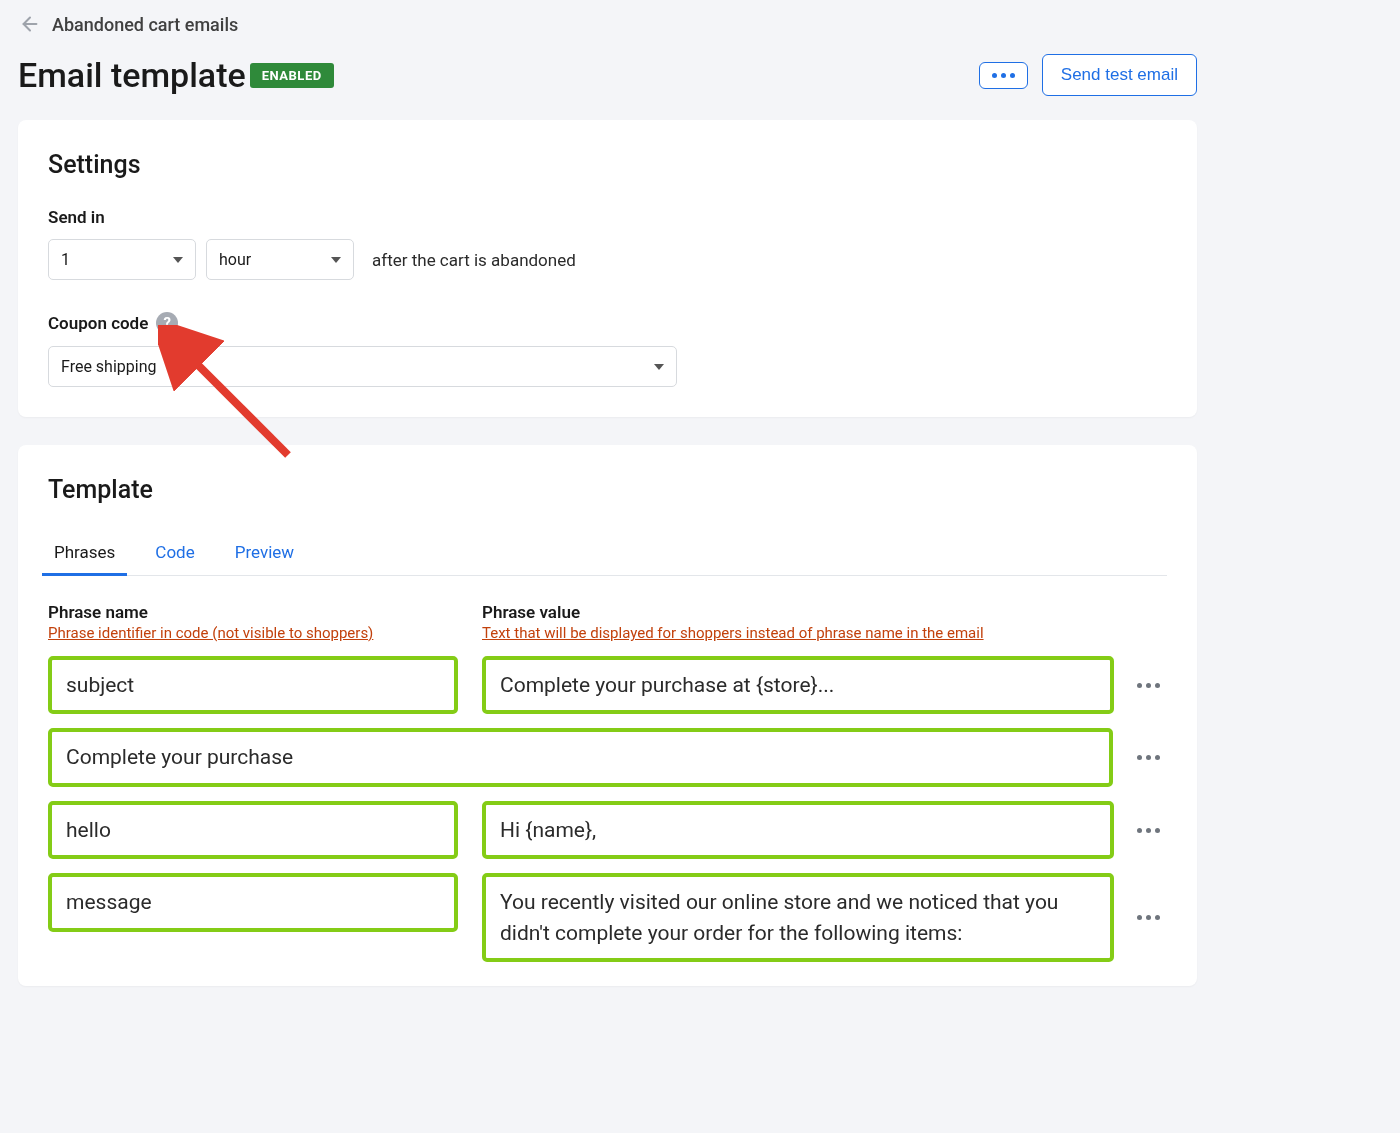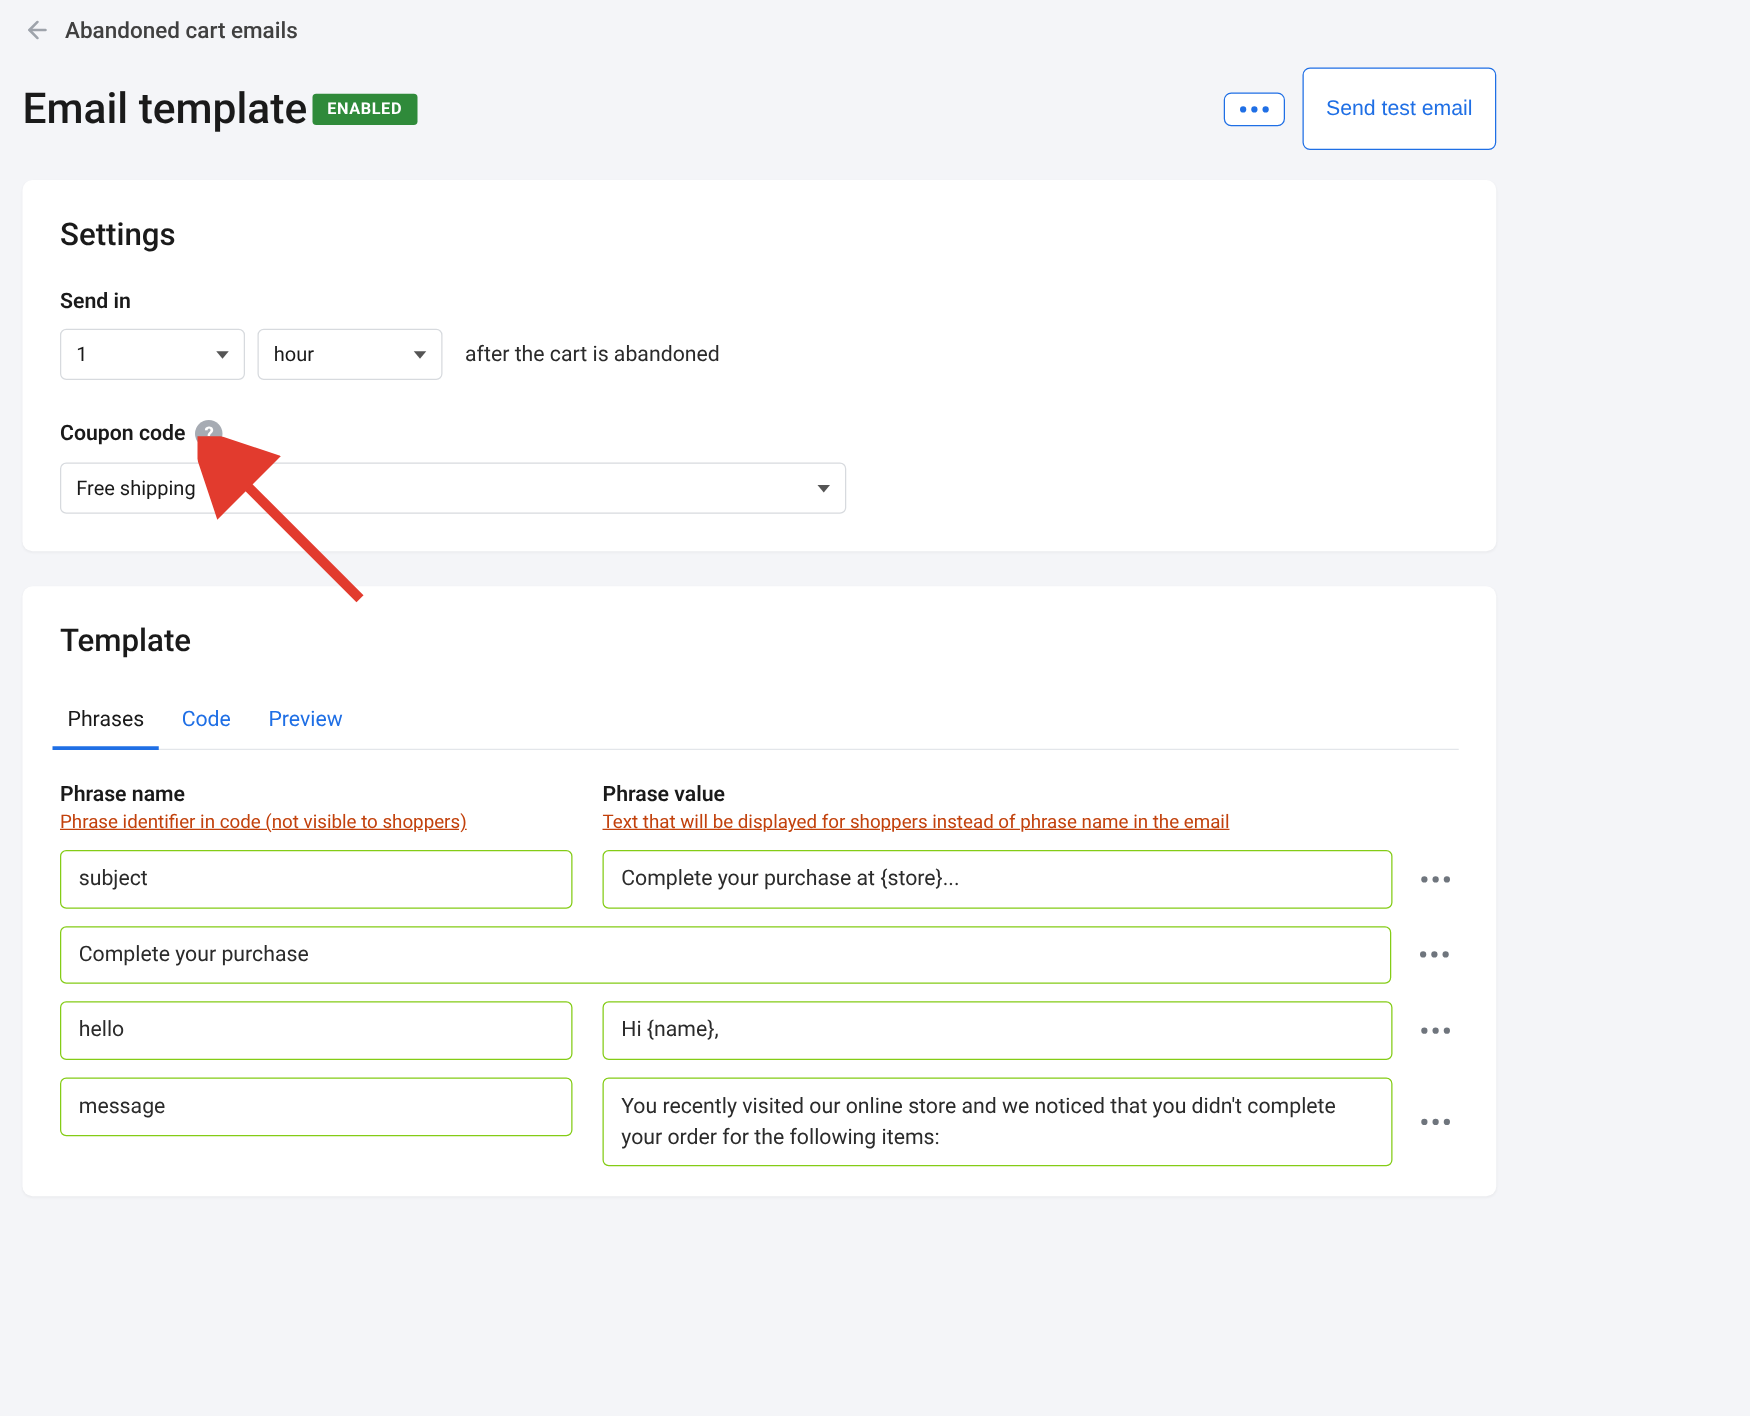--- a/index.html
+++ b/index.html
@@ -67,21 +67,21 @@
       display: flex;
       align-items: center;
       gap: 14px;
     }
     .btn {
       border: 1.5px solid #1f6fe5;
       background: #fff;
       color: #1f6fe5;
       border-radius: 6px;
       font-size: 17px;
-      padding: 22px 18px;
+      padding: 10px 18px;
       cursor: pointer;
       font-weight: 400;
     }
     .btn-icon-only {
       padding: 10px 12px;
       display: flex;
       align-items: center;
       justify-content: center;
     }
     .card {
@@ -147,21 +147,21 @@
       border-right: 5px solid transparent;
       border-top: 6px solid #555;
     }
     .after-text {
       font-size: 17px;
       color: #2b2b2b;
       margin-left: 8px;
     }
     .tabs {
       display: flex;
-      gap: 18px;
+      gap: 28px;
       border-bottom: 1px solid #e3e6ea;
       margin-bottom: 26px;
       margin-top: 8px;
     }
     .tab {
       padding: 10px 6px 13px 6px;
       font-size: 17px;
       cursor: pointer;
       color: #1f6fe5;
       position: relative;
@@ -200,25 +200,25 @@
       color: #c2410c;
       text-decoration: underline;
     }
     .phrase-row {
       display: flex;
       gap: 24px;
       margin-bottom: 14px;
       align-items: flex-start;
     }
     .input-box {
-      border: 1px solid #84cc16;
+      border: 4px solid #84cc16;
       border-radius: 5px;
       background: #fff;
       padding: 10px 14px;
-      font-size: 17px;
+      font-size: 21px;
       color: #2b2b2b;
       width: 100%;
       min-height: 45px;
       display: flex;
       align-items: center;
       line-height: 1.45;
     }
     .value-col {
       flex: 1;
       display: flex;

